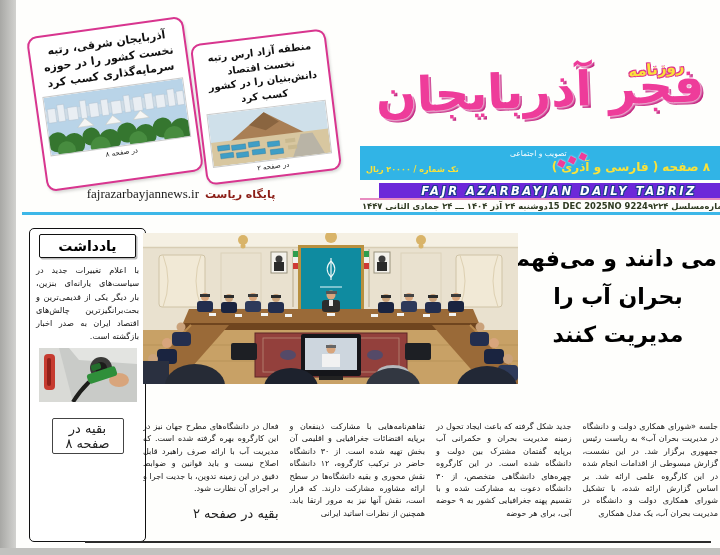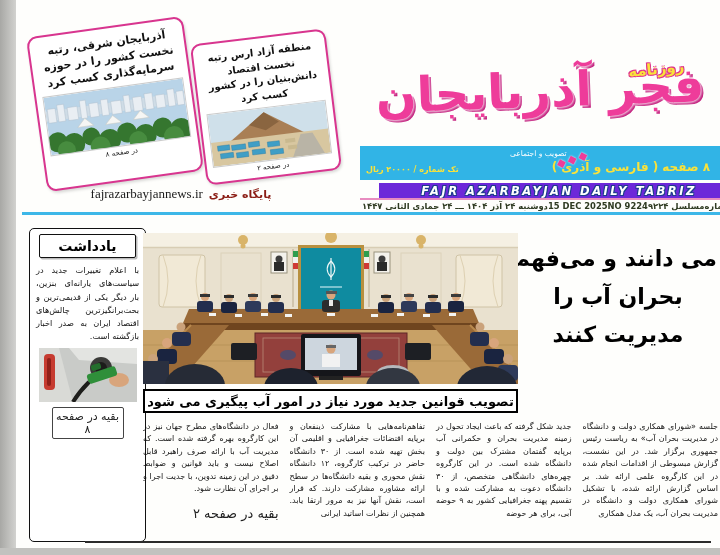--- a/index.html
+++ b/index.html
@@ -50,22 +50,22 @@
   .bluerule{position:absolute;left:6px;top:212px;width:698px;height:2.5px;background:#3db7e8;}
 
   
   .sidebar{position:absolute;left:13px;top:228px;width:117px;height:314px;border:1.5px solid #111;
     border-radius:5px;box-sizing:border-box;padding:4px;background:#fff;}
   .notehead{border:1.5px solid #111;border-radius:2px;margin:1px 5px;padding:3px 0;
     font-size:14px;font-weight:bold;text-align:center;color:#000;box-shadow:1.5px 1.5px 0 #bbb;}
   .notetitle{margin-top:8px;font-size:15px;font-weight:bold;line-height:1.8;text-align:center;color:#000;}
   .notebody{margin:6px 2px 4px;font-size:8.2px;line-height:1.62;text-align:justify;color:#111;}
   .noteimg{display:block;margin:2px auto;}
-  .notemore{border:1px solid #444;border-radius:2px;width:70px;margin:5px auto 0;padding:2px 0;
-    font-size:11px;text-align:center;color:#222;}
+  .notemore{border:1px solid #444;border-radius:2px;width:70px;margin:16px auto 0;padding:2px 0;
+    font-size:13px;text-align:center;color:#222;}
 
   
   .headline{position:absolute;left:503px;top:240px;width:198px;height:172px;text-align:center;}
   .headline div{font-size:22px;font-weight:900;color:#000;line-height:1.72;white-space:nowrap;
     letter-spacing:-0.5px;}
   .photo{position:absolute;left:127px;top:233px;width:375px;height:151px;overflow:hidden;}
   .caption{position:absolute;left:127px;top:389px;width:375px;height:24px;border:2.5px solid #000;
     box-sizing:border-box;display:flex;align-items:center;justify-content:center;
     font-size:13px;font-weight:bold;color:#000;white-space:nowrap;background:#fff;}
   .columns{position:absolute;left:127px;top:421px;width:575px;height:118px;display:flex;
@@ -149,21 +149,21 @@
         <g fill="#c9b98f">
             <rect x="74" y="33" width="10" height="4"></rect>
             <rect x="76" y="40" width="9" height="4"></rect>
           </g>
       </svg>
       <div class="card-ref" dir="rtl">در صفحه ۲</div>
     </div>
 
     <div class="website">
       <span class="url">fajrazarbayjannews.ir</span>
-      <span class="wlabel" dir="rtl">پایگاه خبری</span>
+      <span class="wlabel" dir="rtl">پایگاه ریاست</span>
     </div>
 
     <div class="band1">
       <span class="subtitle" dir="rtl">تصویب و اجتماعی</span>
       <span class="pages" dir="rtl">۸ صفحه ( فارسی و آذری )</span>
       <span class="price" dir="rtl">تک شماره / ۲۰۰۰۰ ریال</span>
     </div>
     <div class="band2">
       <span>FAJR AZARBAYJAN  DAILY TABRIZ</span>
     </div>
@@ -335,21 +335,20 @@
 
         <rect x="0" y="128" width="26" height="23" fill="#2a3040"></rect>
         <ellipse cx="52" cy="153" rx="30" ry="22" fill="#262b36"></ellipse>
         <ellipse cx="148" cy="155" rx="27" ry="20" fill="#1d222d"></ellipse>
         <ellipse cx="250" cy="140" rx="16" ry="8" fill="#b5b8bc"></ellipse>
         <ellipse cx="250" cy="154" rx="27" ry="19" fill="#323741"></ellipse>
         <ellipse cx="344" cy="155" rx="30" ry="22" fill="#222836"></ellipse>
       </svg>
     </div>
 
-    <div class="caption" dir="rtl">تصویب قوانین جدید مورد نیاز در امور آب پیگیری می شود</div>
 
     <div class="columns">
       <div class="col" dir="rtl">جلسه «شورای همکاری دولت و دانشگاه در مدیریت بحران آب» به ریاست رئیس جمهوری برگزار شد. در این نشست، گزارش مبسوطی از اقدامات انجام شده در این کارگروه علمی ارائه شد. بر اساس گزارش ارائه شده، با تشکیل شورای همکاری دولت و دانشگاه در مدیریت بحران آب، یک مدل همکاری</div>
       <div class="col" dir="rtl">جدید شکل گرفته که باعث ایجاد تحول در زمینه مدیریت بحران و حکمرانی آب برپایه گفتمان مشترک بین دولت و دانشگاه شده است. در این کارگروه چهره‌های دانشگاهی متخصص، از ۳۰ دانشگاه دعوت به مشارکت شده و با تقسیم پهنه جغرافیایی کشور به ۹ حوضه آبی، برای هر حوضه</div>
       <div class="col" dir="rtl">تفاهم‌نامه‌هایی با مشارکت ذینفعان و برپایه اقتضائات جغرافیایی و اقلیمی آن بخش تهیه شده است. از ۳۰ دانشگاه حاضر در ترکیب کارگروه، ۱۲ دانشگاه نقش محوری و بقیه دانشگاه‌ها در سطح ارائه مشاوره مشارکت دارند. که قرار است، نقش آنها نیز به مرور ارتقا یابد. همچنین از نظرات اساتید ایرانی</div>
       <div class="col" dir="rtl">
         <span>فعال در دانشگاه‌های مطرح جهان نیز در این کارگروه بهره گرفته شده است. که مدیریت آب با ارائه صرف راهبرد قابل اصلاح نیست و باید قوانین و ضوابط دقیق در این زمینه تدوین، با جدیت اجرا و بر اجرای آن نظارت شود.</span>
         <div class="colmore">بقیه در صفحه ۲</div>
       </div>
     </div>

